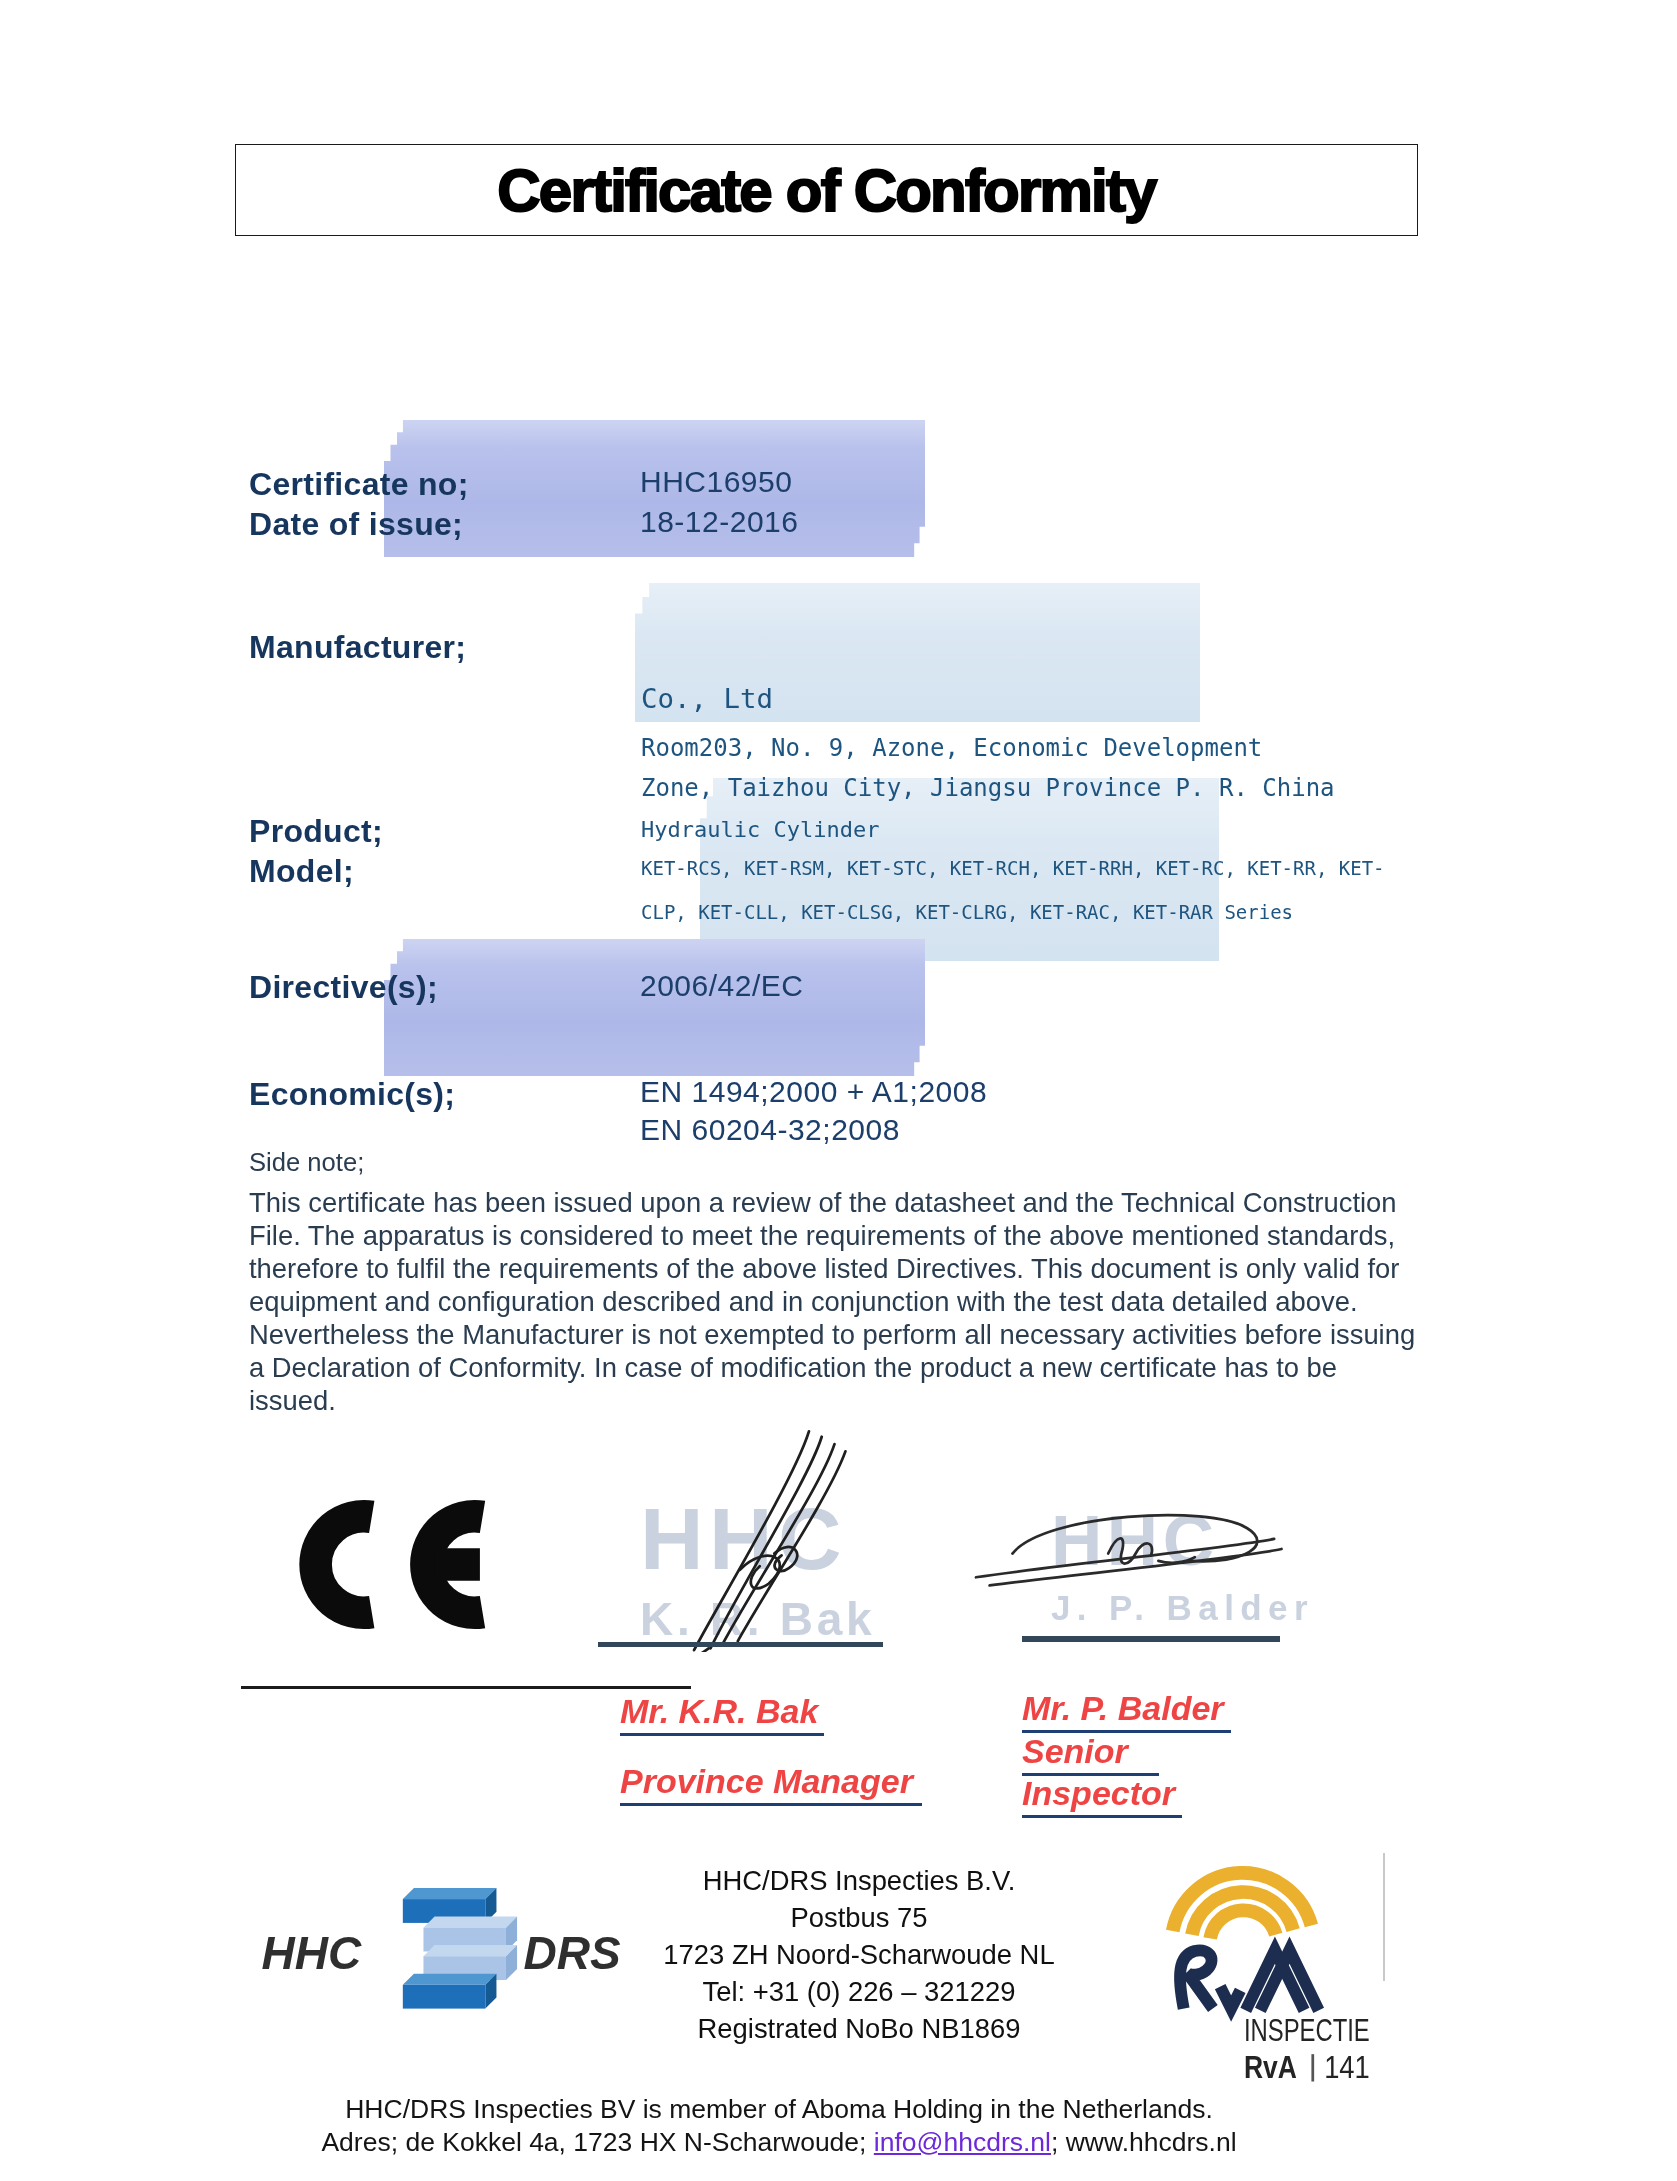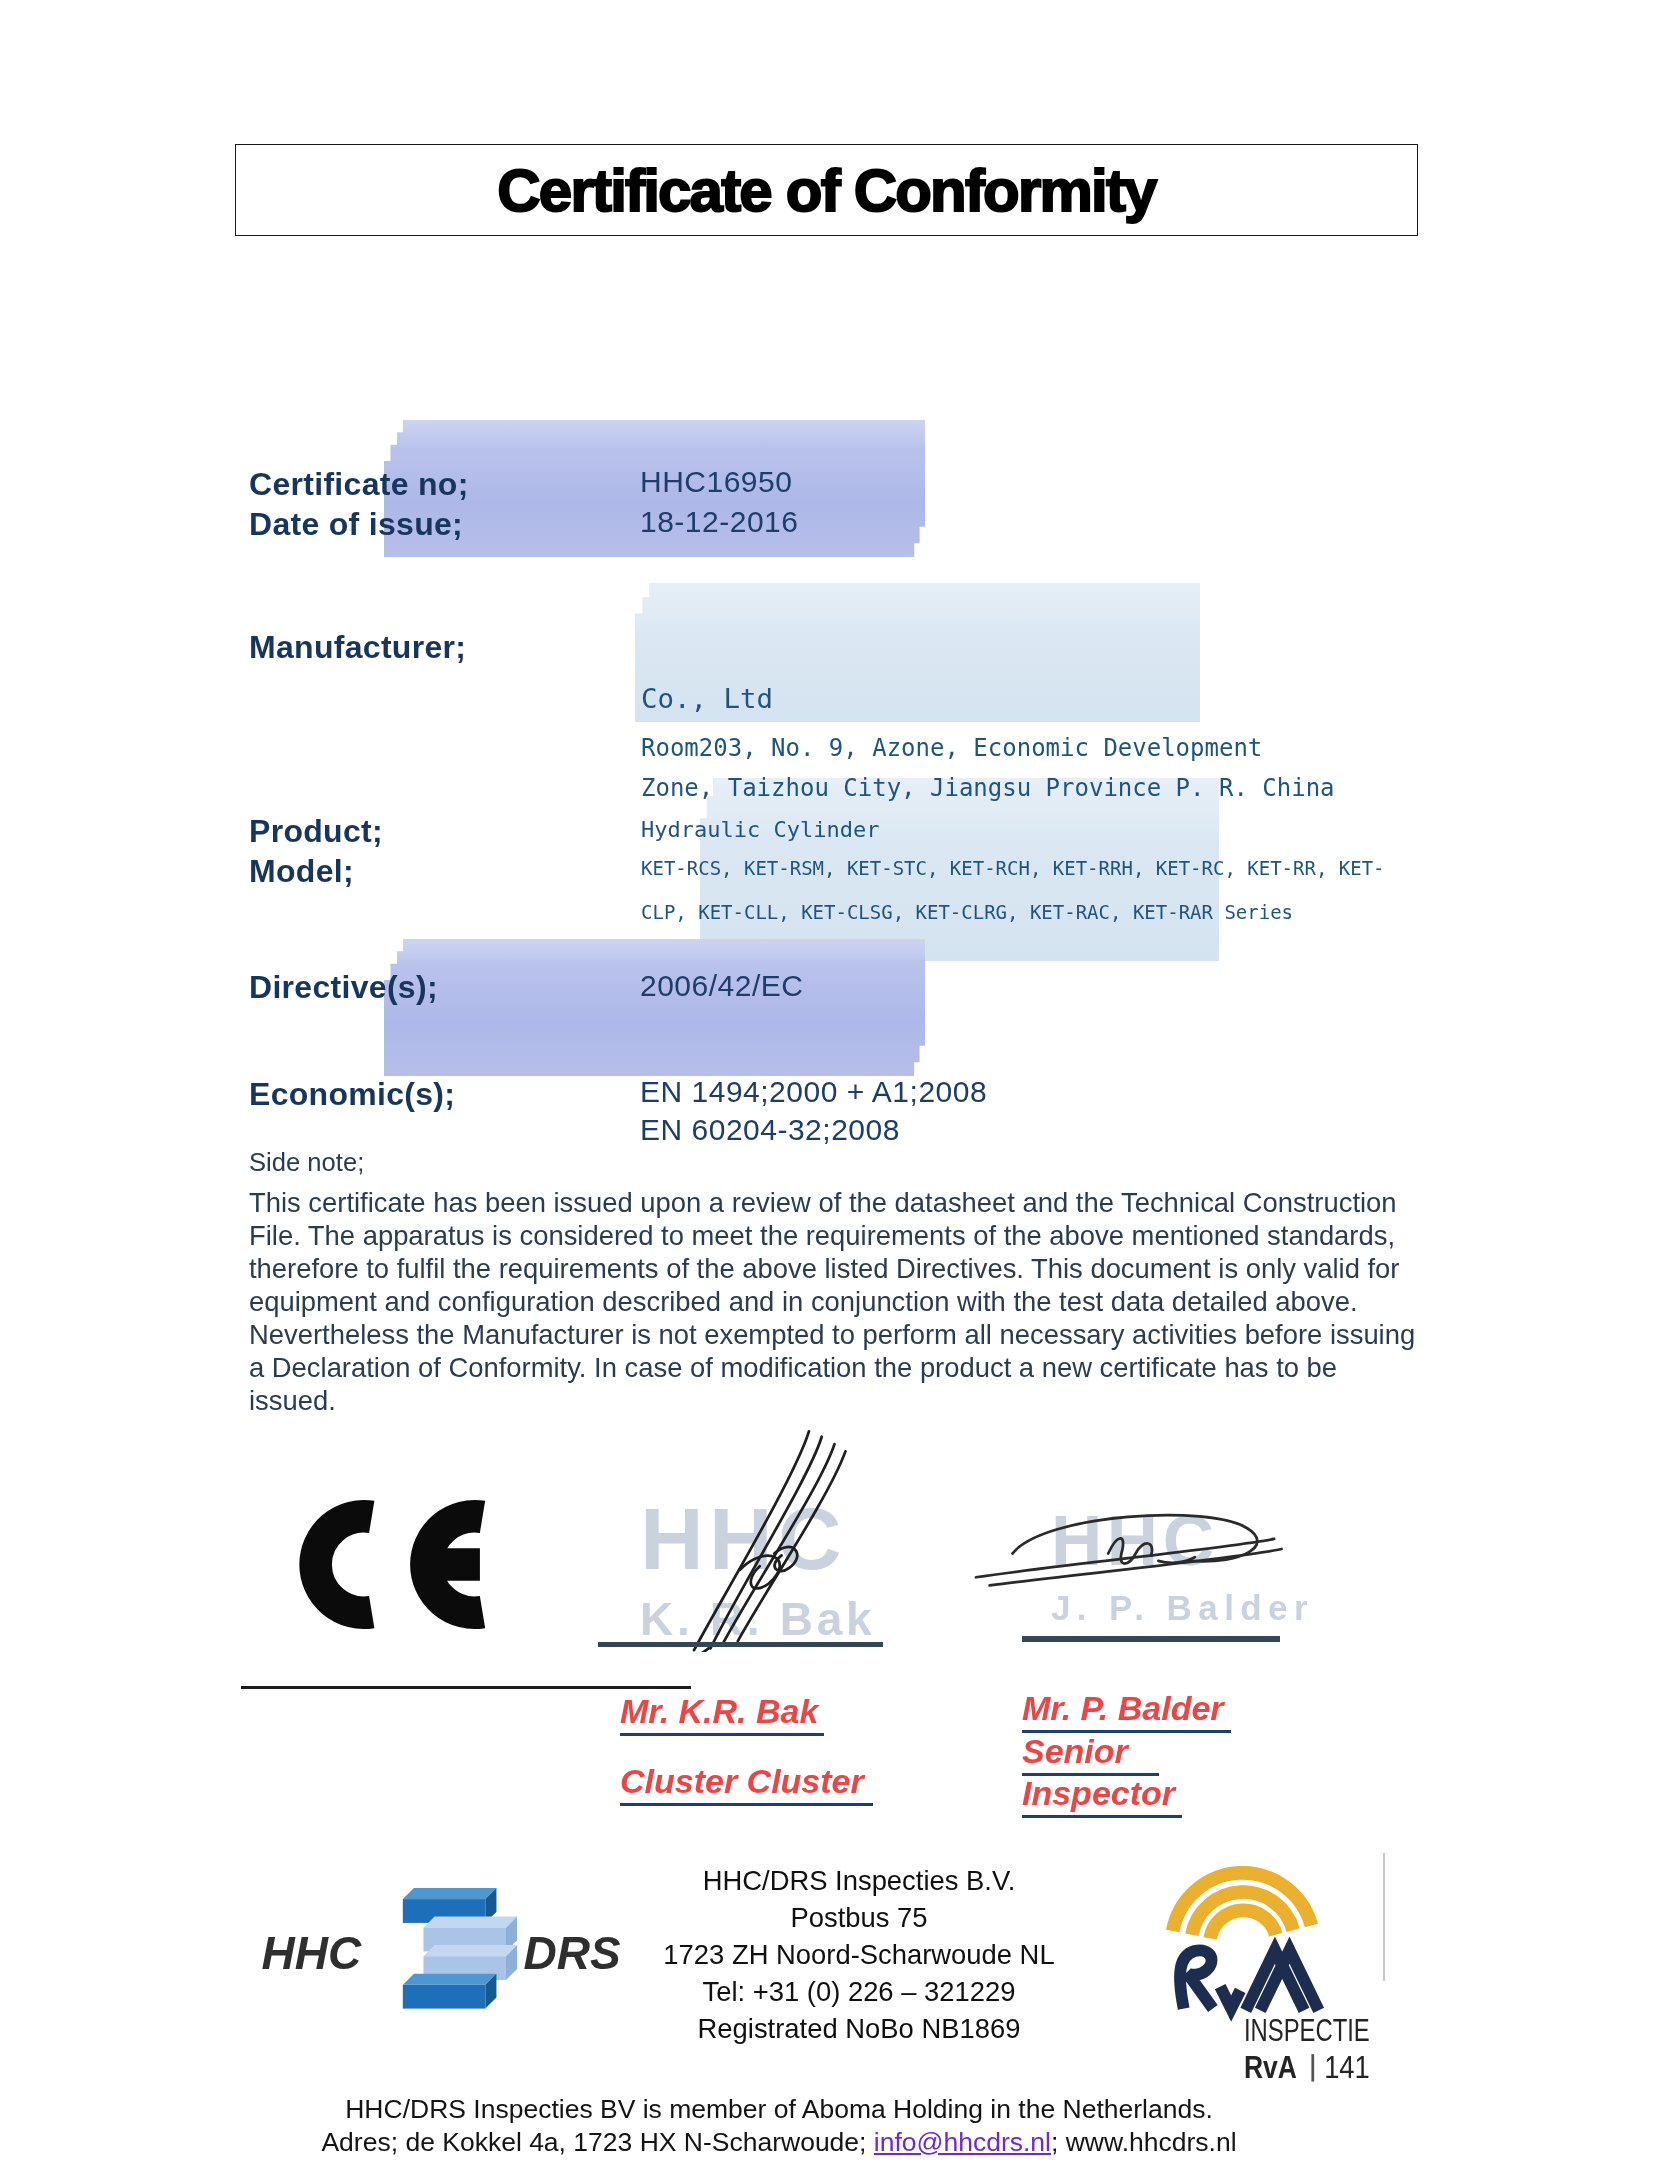--- a/index.html
+++ b/index.html
@@ -109,21 +109,21 @@
       <path d="M5,88 C100,74 282,56 332,46"></path>
       <path d="M20,97 C120,84 302,66 340,57"></path>
       <path d="M205,70 c14,4 30,2 40,-4"></path>
     </g>
   </svg>
   <div class="abs sigline" style="left:1022px;top:1636px;width:258px;height:5.5px;"></div>
 
   <div class="abs" style="left:241px;top:1686px;width:450px;height:2.7px;background:#1c1c1c;"></div>
 
   <div class="abs" style="left:620px;top:1692px;"><span class="signame" style="padding-right:5.5px;">Mr. K.R. Bak</span></div>
-  <div class="abs" style="left:620px;top:1762px;"><span class="signame" style="padding-right:9.1px;">Cluster Cluster</span></div>
+  <div class="abs" style="left:620px;top:1762px;"><span class="signame" style="padding-right:9.1px;">Province Manager</span></div>
   <div class="abs" style="left:1022px;top:1689px;"><span class="signame" style="padding-right:7.3px;">Mr. P. Balder</span></div>
   <div class="abs" style="left:1022px;top:1732px;"><span class="signame" style="padding-right:31px;">Senior</span></div>
   <div class="abs" style="left:1022px;top:1774px;"><span class="signame" style="padding-right:7.3px;">Inspector</span></div>
 
   <svg class="abs" style="left:260px;top:1880px;" width="365" height="135" viewBox="0 0 460 170">
     <text x="2" y="112" font-family="Liberation Sans, sans-serif" font-style="italic" font-weight="bold" font-size="58" fill="#2f2f2f">HHC</text>
 
     <polygon points="180,24 194,10 298,10 284,24" fill="#4f97d0"></polygon>
     <polygon points="284,24 298,10 298,40 284,54" fill="#155a92"></polygon>
     <rect x="180" y="24" width="104" height="30" fill="#1c6fb8"></rect>

